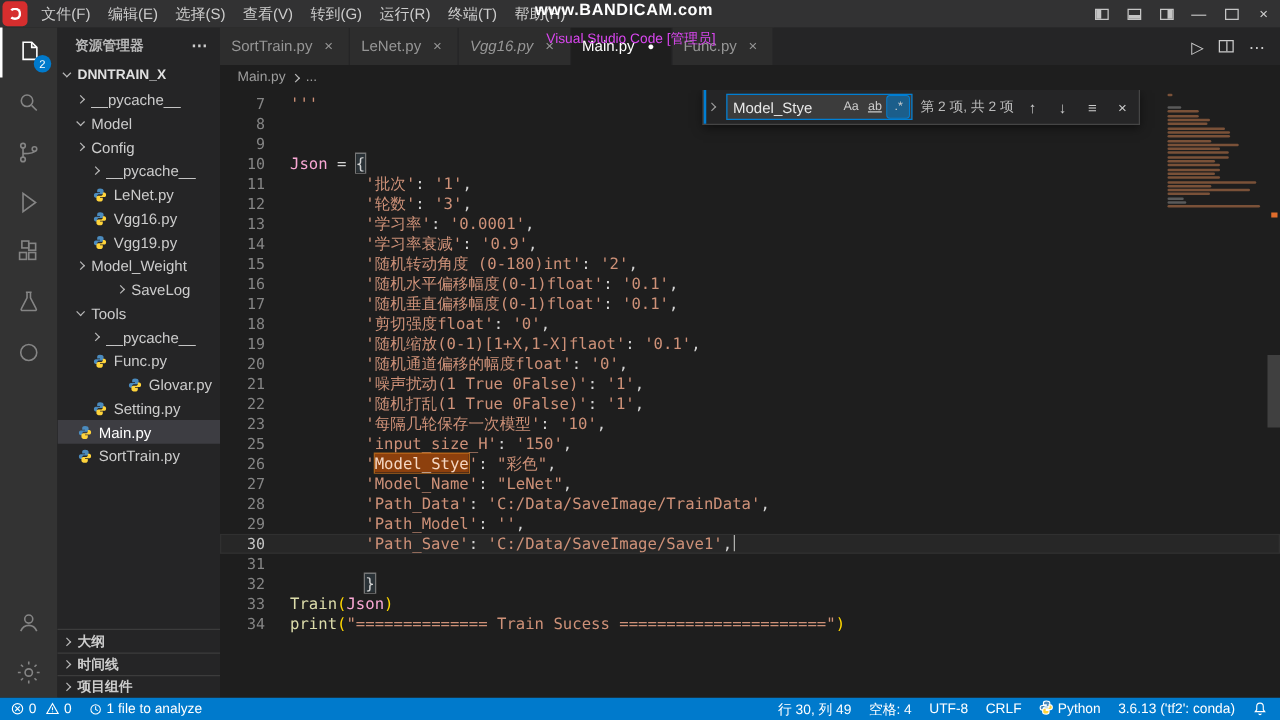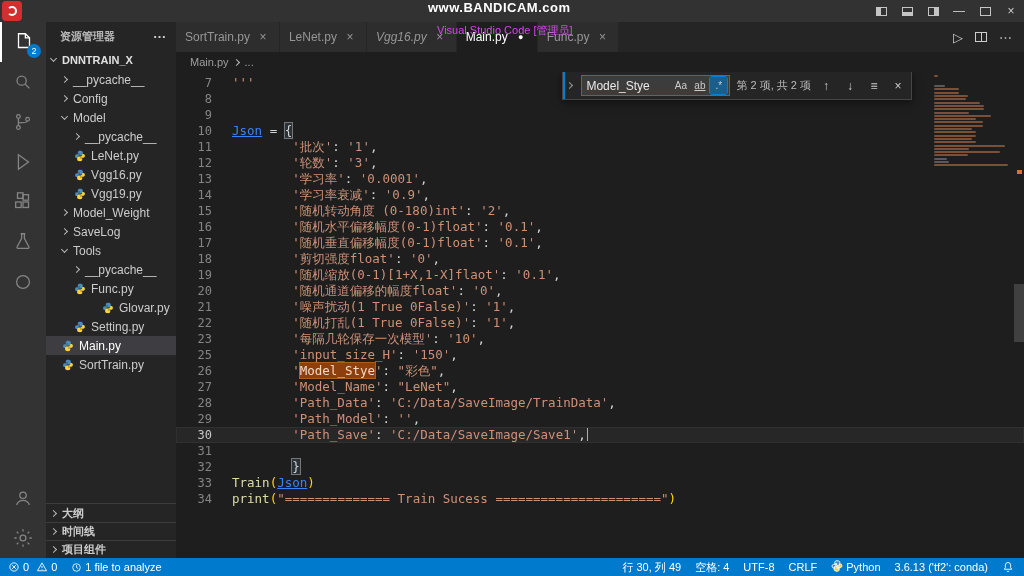--- a/index.html
+++ b/index.html
@@ -65,21 +65,21 @@
 
   
   .code-area { flex:1; position:relative; font-family:"DejaVu Sans Mono", monospace; font-size:12.5px; padding-top:3px; overflow:hidden; }
   .code-line { display:flex; height:16px; line-height:16px; }
   .code-line.active { background:rgba(255,255,255,0.045); box-shadow:inset 0 0 0 1px #303030; }
   .ln { width:36px; flex:none; text-align:right; color:#858585; margin-right:20px; font-size:12px; }
   .code-line.active .ln { color:#c6c6c6; }
   .lt { white-space:pre; }
   .tk-p { color:#d4d4d4; }
   .tk-s { color:#ce9178; }
-  .tk-v { color:#3b82f6;text-decoration:underline; }
+  .tk-v { color:#f9a8d4; }
   .tk-f { color:#dcdcaa; }
   .tk-b { color:#ffd700; }
   .tk-bm { color:#d4d4d4; background:rgba(80,110,130,0.25); box-shadow:0 0 0 1px #777777; }
   .tk-m { color:#f5d8c4; background:rgba(234,92,0,0.55); box-shadow:0 0 0 1px rgba(243,133,24,0.65); }
   .cursor { display:inline-block; width:1.5px; height:13px; background:#aeafad; vertical-align:-2px; margin-left:1px; }
 
   
   .find-widget { position:absolute; top:0px; right:112px; height:28px; background:#252526; border:1px solid #454545; border-top:none; box-shadow:0 2px 8px rgba(0,0,0,0.5); display:flex; align-items:center; gap:6px; padding-right:4px; font-family:"Liberation Sans",sans-serif; z-index:5; }
   .find-grip { width:12px; height:100%; display:flex; align-items:center; justify-content:center; border-left:2px solid #007fd4; }
   .find-grip .chev { border-color:#9a9a9a; }
@@ -105,20 +105,30 @@
 </style>
 </head>
 <body>
 
 <div class="window">
 
   <div class="titlebar">
     <div class="bandicam-badge">
         <div class="ring"></div>
       </div>
+    <div class="menus">
+        <span class="menu-item">文件(F)</span>
+        <span class="menu-item">编辑(E)</span>
+        <span class="menu-item">选择(S)</span>
+        <span class="menu-item">查看(V)</span>
+        <span class="menu-item">转到(G)</span>
+        <span class="menu-item">运行(R)</span>
+        <span class="menu-item">终端(T)</span>
+        <span class="menu-item">帮助(H)</span>
+      </div>
     <div class="title-center">
       <span class="watermark">www.BANDICAM.com</span>
       <span class="wtitle">Visual Studio Code [管理员]</span>
     </div>
     <div class="wincontrols">
       <span class="wc">
           <span class="ic-box">
             <span class="fill-l"></span>
           </span>
         </span>
@@ -209,27 +219,27 @@
       <div class="sb-root">
         <span class="chev down"></span>
         <span>DNNTRAIN_X</span>
       </div>
       <div class="tree">
           <div class="tree-row" style="padding-left: 16px;">
             <span class="chev"></span>
             <span>__pycache__</span>
           </div>
           <div class="tree-row" style="padding-left: 16px;">
-            <span class="chev"></span>
-            <span>Config</span>
-          </div>
-          <div class="tree-row" style="padding-left: 16px;">
             <span class="chev down"></span>
             <span>Model</span>
           </div>
+          <div class="tree-row" style="padding-left: 16px;">
+            <span class="chev"></span>
+            <span>Config</span>
+          </div>
           <div class="tree-row" style="padding-left: 28px;">
             <span class="chev"></span>
             <span>__pycache__</span>
           </div>
           <div class="tree-row" style="padding-left: 28px;">
             <span class="py-ic">
               <svg width="12" height="12" viewBox="0 0 16 16">
                 <path d="M8 1C6 1 5 1.9 5 3.2V5h3v.8H3.6C2.1 5.8 1.5 7 1.5 8.3S2.1 10.8 3.6 10.8H5V9.2C5 8 6 7.3 7.2 7.3h2.6c1.1 0 2-.8 2-2V3.2C11.8 1.9 10.3 1 8 1z" fill="#4b8bbe"></path>
                 <path d="M8 15c2 0 3-.9 3-2.2V11H8v-.8h4.4c1.5 0 2.1-1.2 2.1-2.5s-.6-2.5-2.1-2.5H11v1.6c0 1.2-1 1.9-2.2 1.9H6.2c-1.1 0-2 .8-2 2v2.1C4.2 14.1 5.7 15 8 15z" fill="#ffd43b"></path>
               </svg>
@@ -251,21 +261,21 @@
                 <path d="M8 1C6 1 5 1.9 5 3.2V5h3v.8H3.6C2.1 5.8 1.5 7 1.5 8.3S2.1 10.8 3.6 10.8H5V9.2C5 8 6 7.3 7.2 7.3h2.6c1.1 0 2-.8 2-2V3.2C11.8 1.9 10.3 1 8 1z" fill="#4b8bbe"></path>
                 <path d="M8 15c2 0 3-.9 3-2.2V11H8v-.8h4.4c1.5 0 2.1-1.2 2.1-2.5s-.6-2.5-2.1-2.5H11v1.6c0 1.2-1 1.9-2.2 1.9H6.2c-1.1 0-2 .8-2 2v2.1C4.2 14.1 5.7 15 8 15z" fill="#ffd43b"></path>
               </svg>
             </span>
             <span>Vgg19.py</span>
           </div>
           <div class="tree-row" style="padding-left: 16px;">
             <span class="chev"></span>
             <span>Model_Weight</span>
           </div>
-          <div class="tree-row" style="padding-left: 16px;">
+          <div class="tree-row" style="padding-left: 16px; margin-left: 32px;">
             <span class="chev"></span>
             <span>SaveLog</span>
           </div>
           <div class="tree-row" style="padding-left: 16px;">
             <span class="chev down"></span>
             <span>Tools</span>
           </div>
           <div class="tree-row" style="padding-left: 28px;">
             <span class="chev"></span>
             <span>__pycache__</span>

